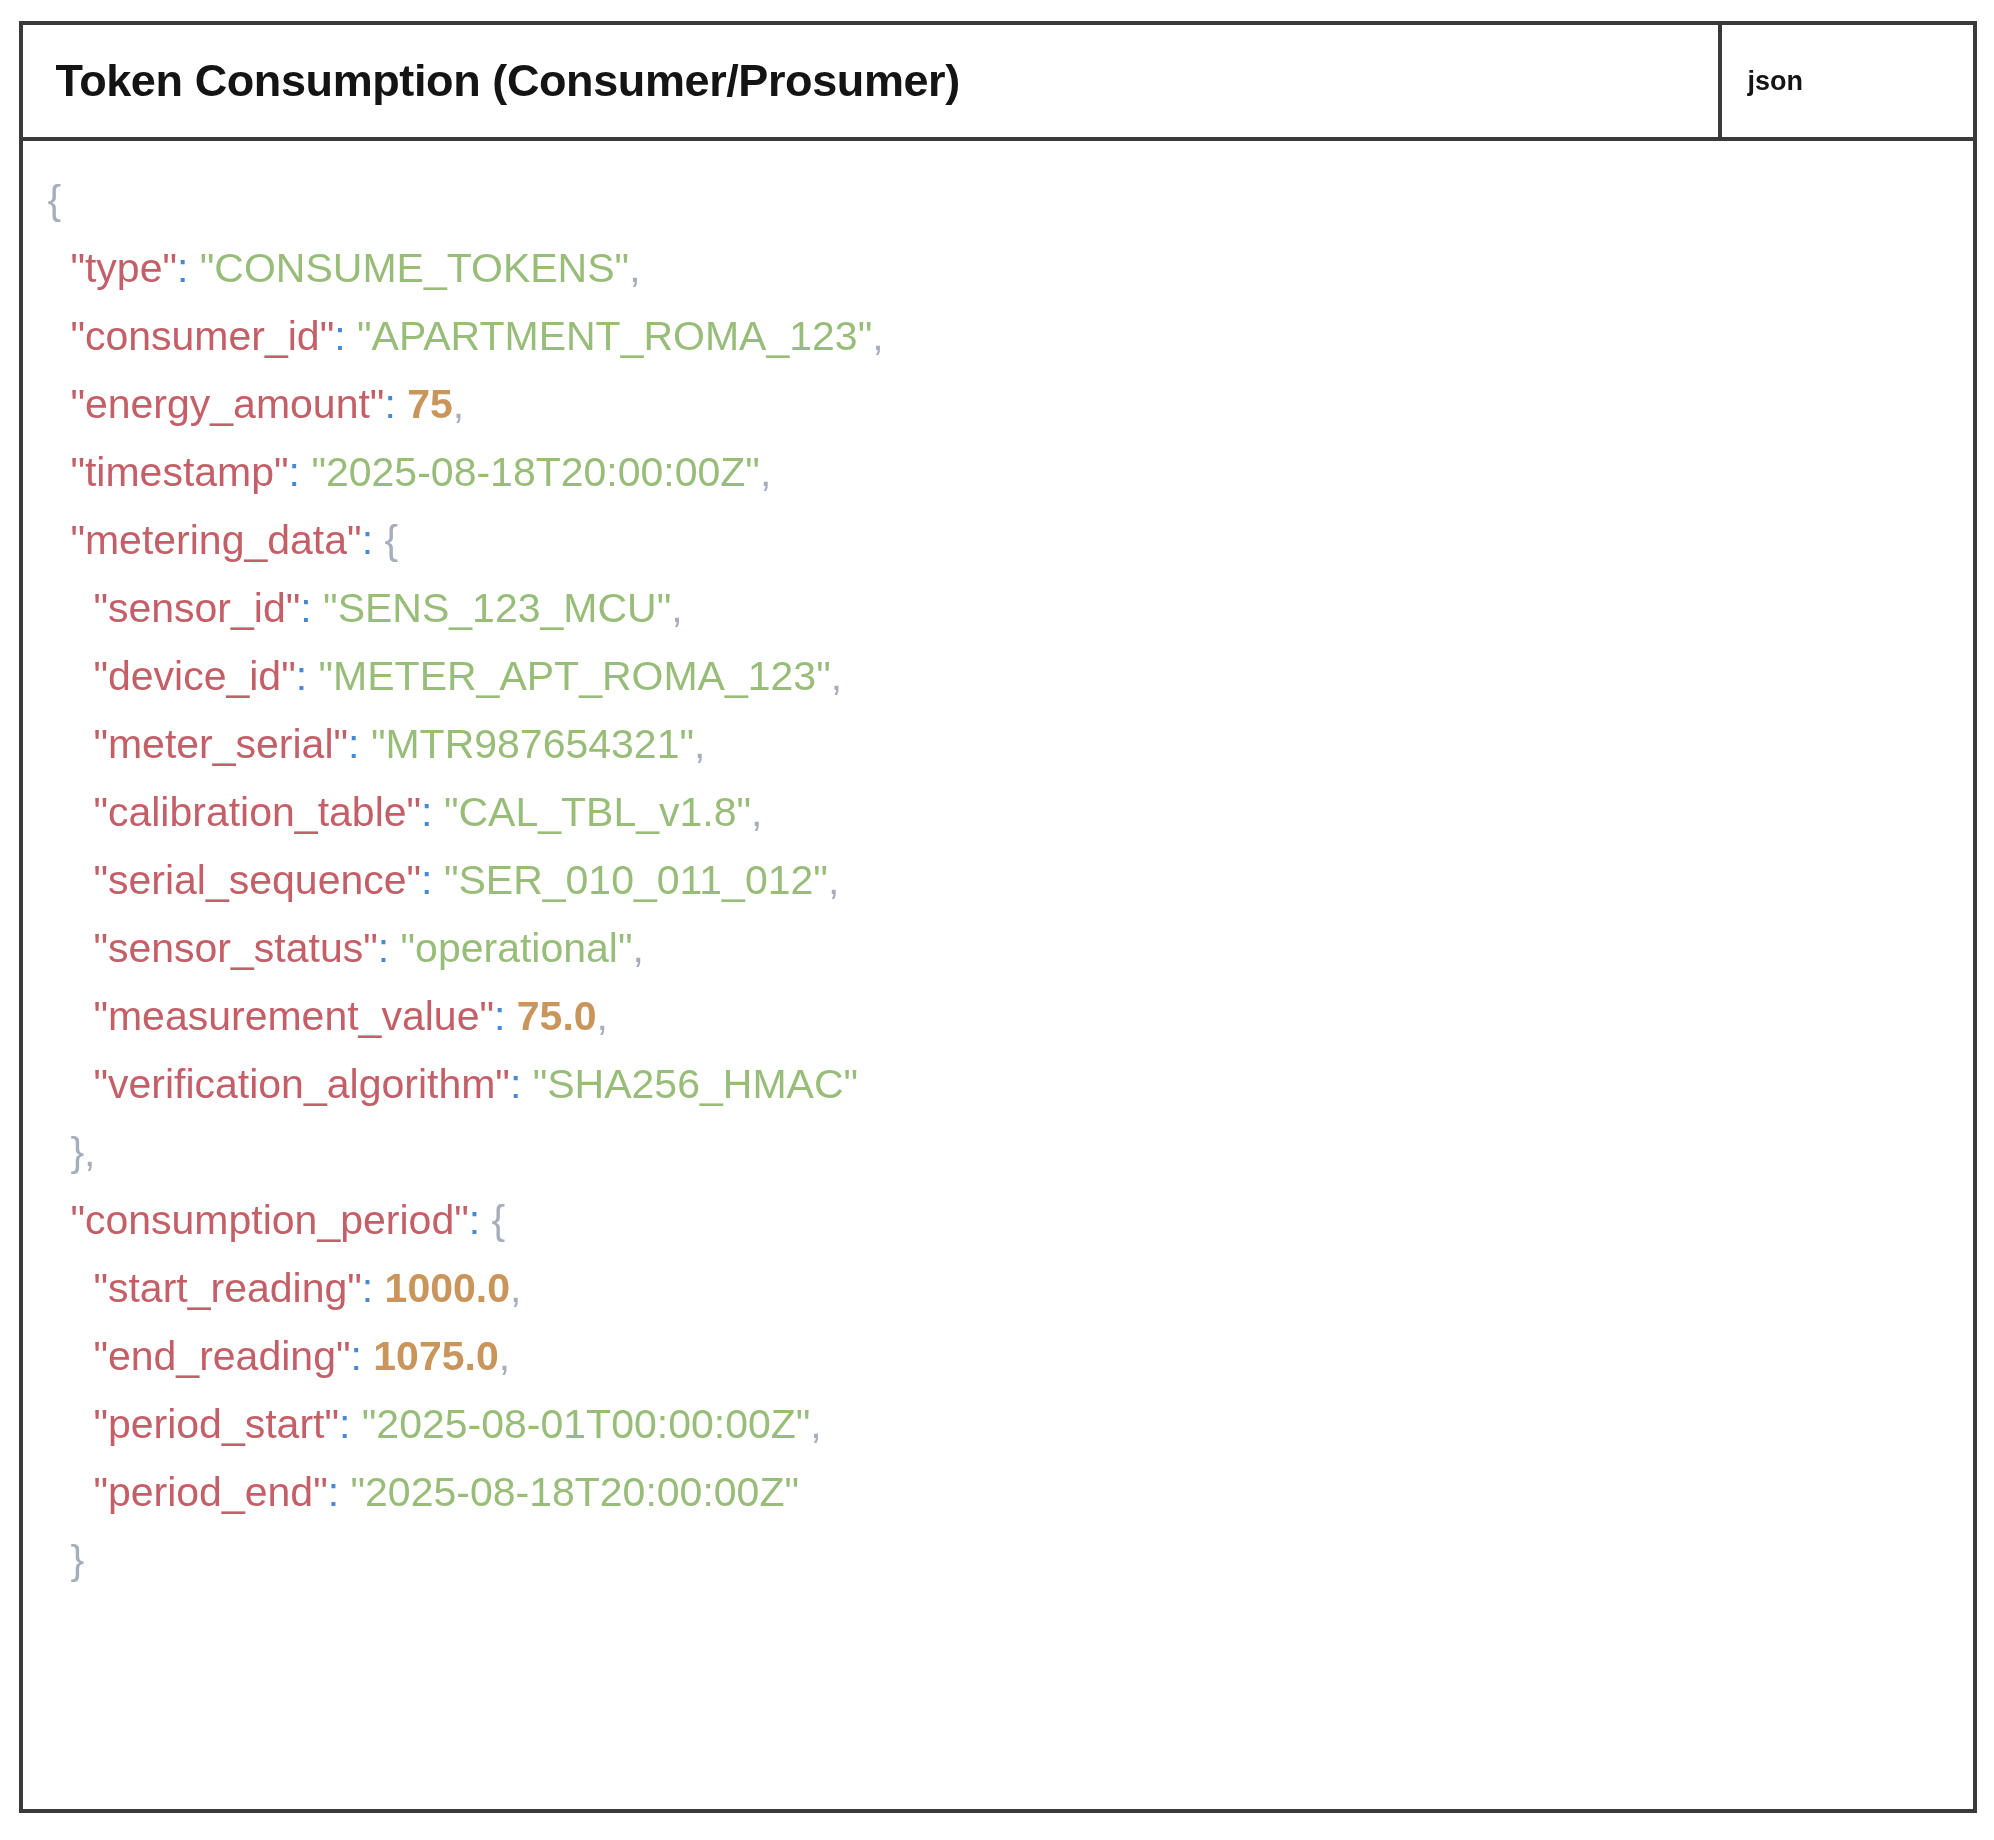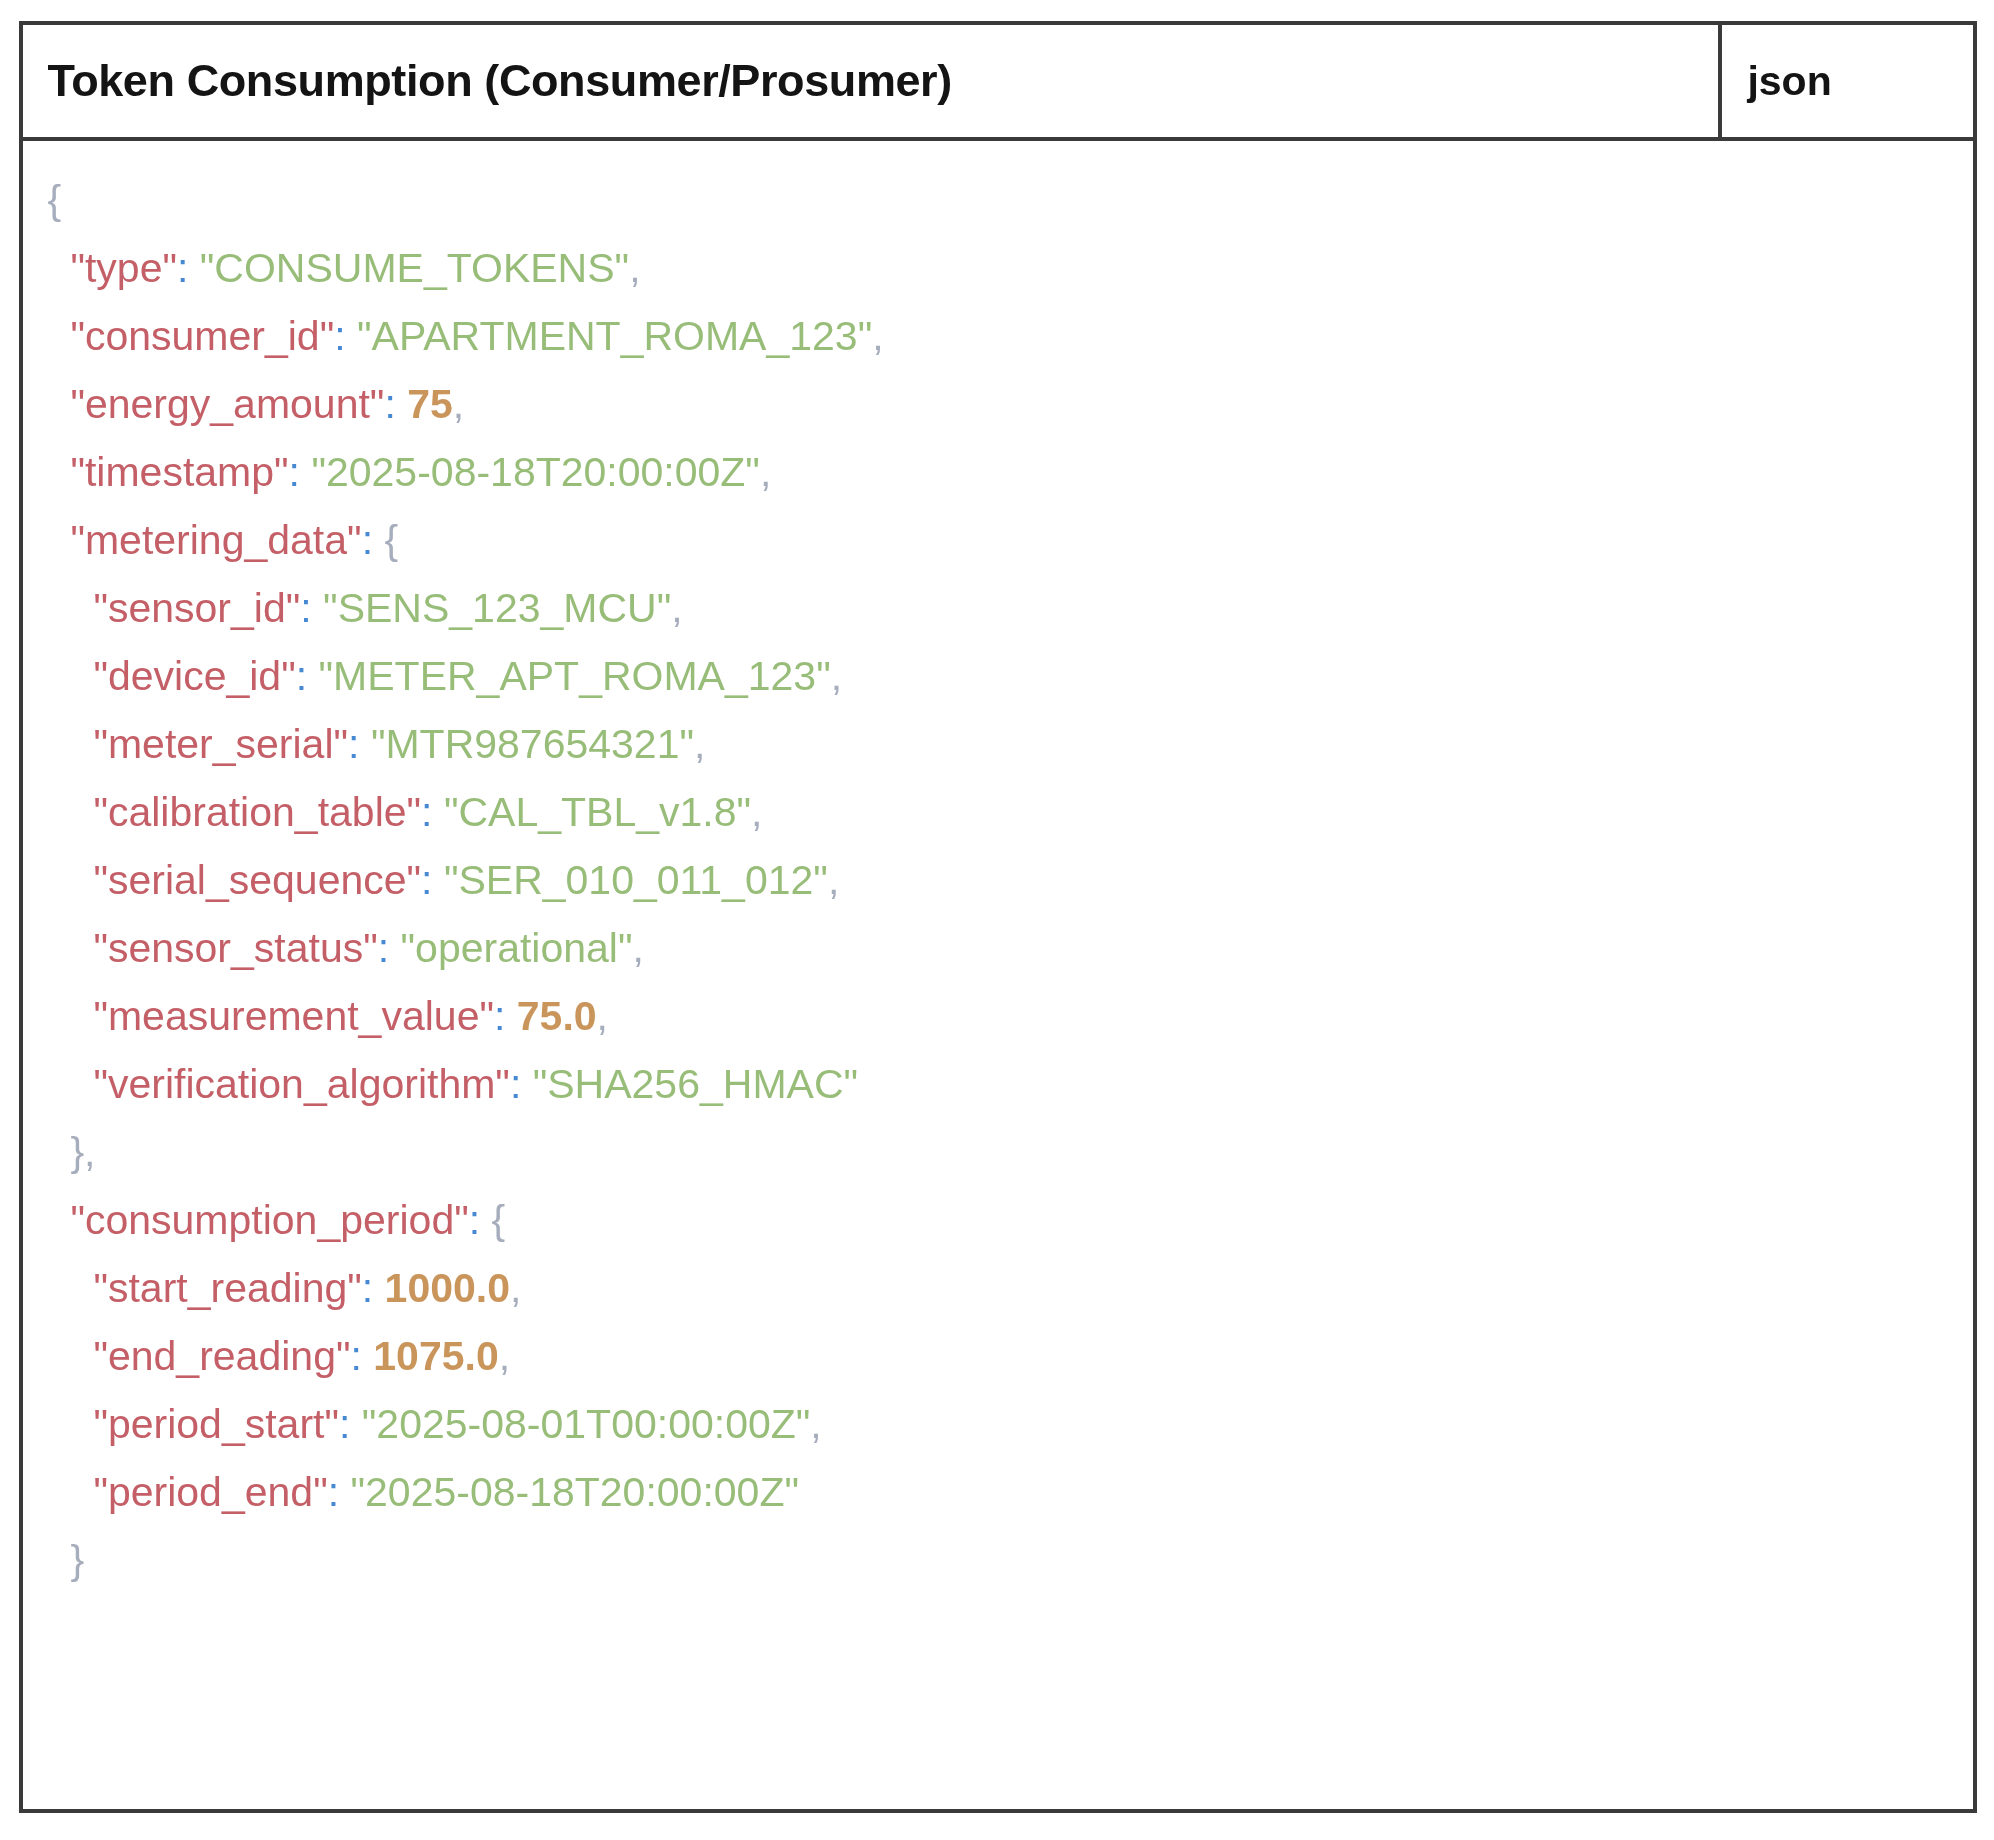--- a/index.html
+++ b/index.html
@@ -30,39 +30,39 @@
   }
   .header-row{
     display:flex;
     height:116px;
     border-bottom:4.4px solid var(--border);
   }
   .title-cell{
     flex:1;
     display:flex;
     align-items:center;
-    padding-left:24px;
+    padding-left:32px;
     min-width:0;
   }
   .page-title{
     font-size:45px;
     font-weight:bold;
     color:var(--heading);
     letter-spacing:-0.4px;
     white-space:nowrap;
   }
   .language-cell{
     width:255px;
     border-left:4.4px solid var(--border);
     display:flex;
     align-items:center;
     padding-left:25px;
   }
   .language-label{
-    font-size:41px;
+    font-size:27px;
     font-weight:bold;
     color:var(--heading);
   }
   .code-block{
     padding:25px 21px 21px 24px;
     font-size:41px;
     line-height:68px;
     white-space:pre;
     color:var(--punct);
   }

